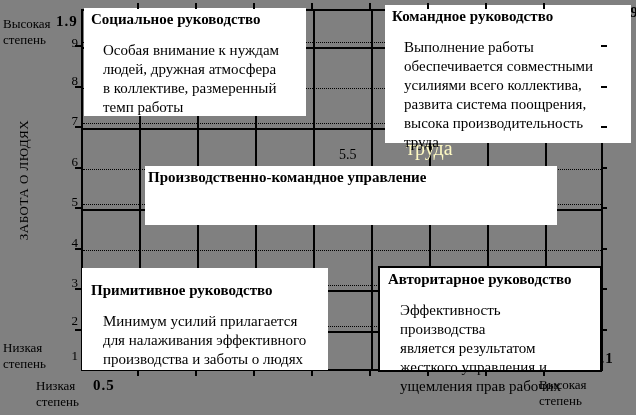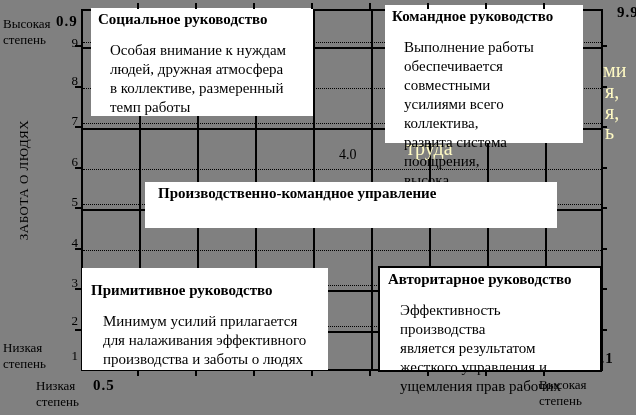--- a/index.html
+++ b/index.html
@@ -74,53 +74,53 @@
 
   <div class="axis-side" style="left:3px;top:16px">Высокая
 степень</div>
   <div class="axis-side" style="left:3px;top:340px">Низкая
 степень</div>
   <div class="axis-side" style="left:36px;top:378px">Низкая
 степень</div>
   <div class="axis-side" style="left:539px;top:377px">Высокая
 степень</div>
 
-  <div class="corner" style="left:56px;top:13px">0.9</div>
+  <div class="corner" style="left:56px;top:13px">1.9</div>
   <div class="corner" style="left:617px;top:4px">9.9</div>
   <div class="corner" style="left:93px;top:377px">0.5</div>
   <div class="corner" style="left:592px;top:350px">9.1</div>
-  <div class="mid-num" style="left:339px;top:147px">4.0</div>
+  <div class="mid-num" style="left:339px;top:147px">5.5</div>
 
   <div id="ylabel-rot" class="axis-caps">ЗАБОТА О ЛЮДЯХ</div>
 
   <div class="ghost" style="left:603px;top:61px">ми</div>
   <div class="ghost" style="left:605px;top:82px">я,</div>
   <div class="ghost" style="left:605px;top:103px">я,</div>
   <div class="ghost" style="left:605px;top:123px">ь</div>
   <div class="ghost" style="left:406px;top:139px">труда</div>
 
-  <div class="note" style="left:91px;top:8px;width:222px;height:108px">
+  <div class="note" style="left:84px;top:8px;width:222px;height:108px">
     <h4>Социальное руководство</h4>
     <p>Особая внимание к нуждам
 людей, дружная атмосфера
 в коллективе, размеренный
 темп работы</p>
   </div>
 
-  <div class="note" style="left:385px;top:5px;width:198px;height:138px">
+  <div class="note" style="left:385px;top:5px;width:246px;height:138px">
     <h4>Командное руководство</h4>
     <p>Выполнение работы
 обеспечивается совместными
 усилиями всего коллектива,
 развита система поощрения,
 высока производительность
 труда</p>
   </div>
 
-  <div class="note" style="left:145px;top:182px;width:412px;height:46px;padding:2px 13px">
+  <div class="note" style="left:145px;top:166px;width:412px;height:59px;padding:2px 3px">
     <h4>Производственно-командное управление</h4>
   </div>
 
   <div class="note" style="left:378px;top:266px;width:224px;height:106px;border:2px solid #000;padding:2px 8px">
     <h4>Авторитарное руководство</h4>
     <p>Эффективность производства
 является результатом
 жесткого управления и
 ущемления прав рабочих</p>
   </div>

